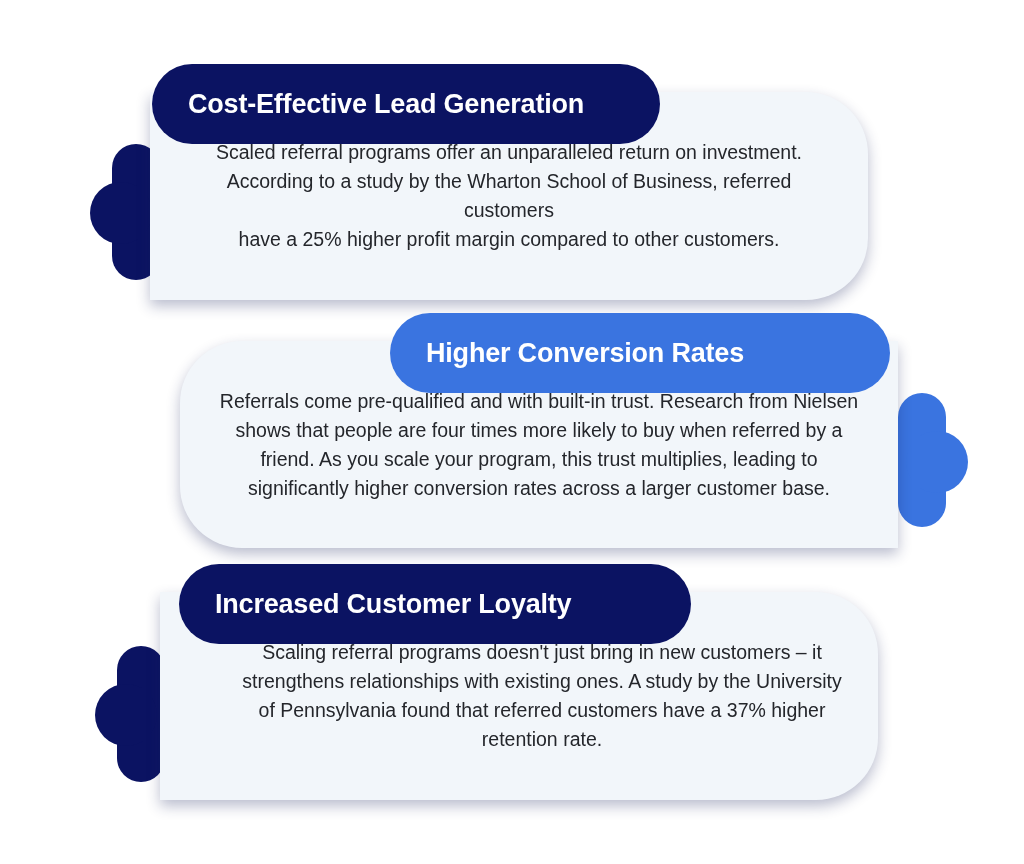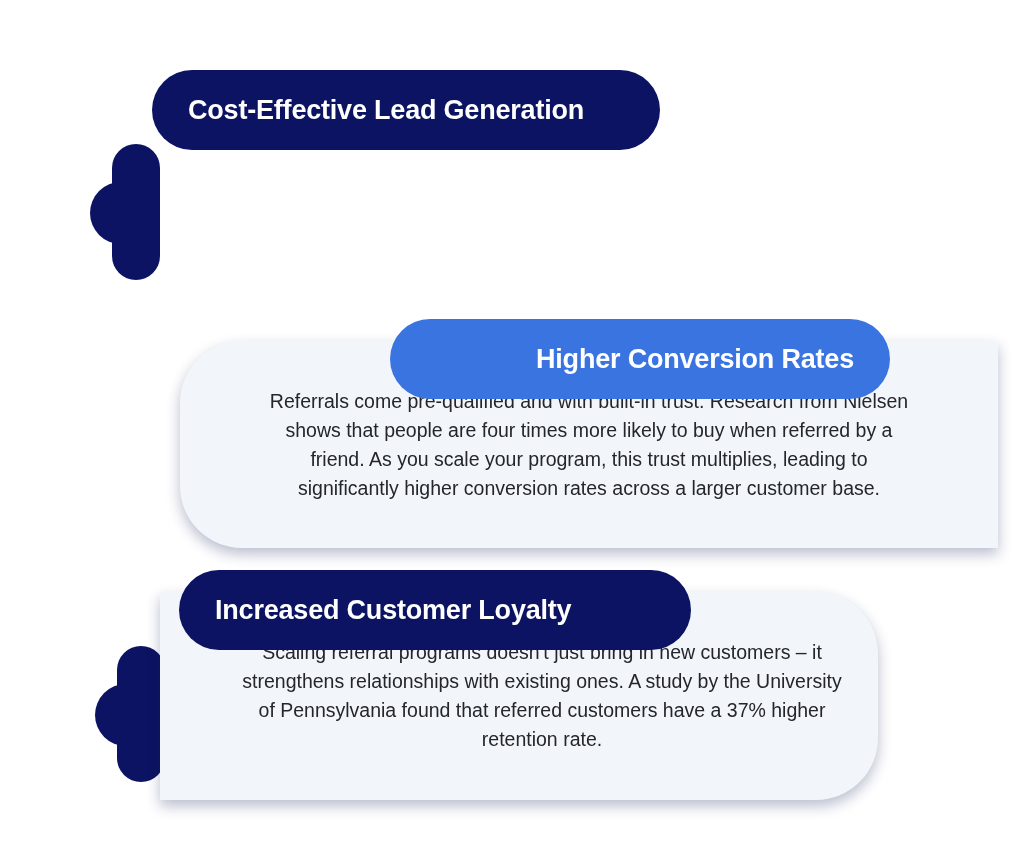--- a/index.html
+++ b/index.html
@@ -69,37 +69,36 @@
     white-space: pre-line;
   }
 
   .card-header {
     position: absolute;
     z-index: 3;
     border-radius: 999px;
     display: flex;
     align-items: center;
     box-sizing: border-box;
-    margin-top: 6px;
   }
   .card-header .header-title {
     font-size: 27px;
     font-weight: bold;
     color: #ffffff;
     letter-spacing: -0.2px;
     white-space: nowrap;
     font-family: "Liberation Sans", sans-serif;
   }
   .card-header.align-left {
     justify-content: flex-start;
     padding-left: 36px;
     padding-right: 36px;
   }
   .card-header.align-right {
-    justify-content: flex-end;
+    justify-content: flex-start;
     padding-left: 36px;
     padding-right: 36px;
   }
 
   
   #card-1 { top: 64px; height: 236px; }
   #card-1 .card-body {
     left: 150px;
     top: 28px;
     width: 718px;
@@ -113,21 +112,21 @@
   }
   #card-1 .blob { left: 90px; top: 80px; width: 70px; height: 136px; }
   #card-1 .lobe-main { left: 22px; top: 0;  width: 48px; height: 136px; }
   #card-1 .lobe-side { left: 0px;  top: 38px; width: 62px; height: 62px; }
 
   
   #card-2 { top: 313px; height: 235px; }
   #card-2 .card-body {
     left: 180px;
     top: 28px;
-    width: 818px;
+    width: 718px;
     height: 207px;
   }
   #card-2 .card-header {
     left: 390px;
     top: 0px;
     width: 500px;
     height: 80px;
   }
   #card-2 .blob { left: 898px; top: 80px; width: 70px; height: 134px; }
   #card-2 .lobe-main { left: 0px;  top: 0;  width: 48px; height: 134px; }
@@ -155,20 +154,25 @@
 </head>
 <body style="background: rgb(255, 255, 255);">
 
 <div id="infographic" style="background: rgb(255, 255, 255);">
 
   <div class="card-block" id="card-1">
     <div class="blob">
       <div class="lobe-main" style="background: rgb(11, 19, 98);"></div>
       <div class="lobe-side" style="background: rgb(11, 19, 98);"></div>
     </div>
+    <div class="card-body shape-right" style="background: rgb(242, 246, 250);">
+      <div class="card-text" style="color: rgb(36, 38, 43);">Scaled referral programs offer an unparalleled return on investment.
+According to a study by the Wharton School of Business, referred customers
+have a 25% higher profit margin compared to other customers.</div>
+    </div>
     <div class="card-header align-left" style="background: rgb(11, 19, 98);">
       <span class="header-title" style="color: rgb(255, 255, 255);">Cost-Effective Lead Generation</span>
     </div>
   </div>
 
   <div class="card-block" id="card-2">
     <div class="blob">
       <div class="lobe-main" style="background: rgb(58, 116, 224);"></div>
       <div class="lobe-side" style="background: rgb(58, 116, 224);"></div>
     </div>

